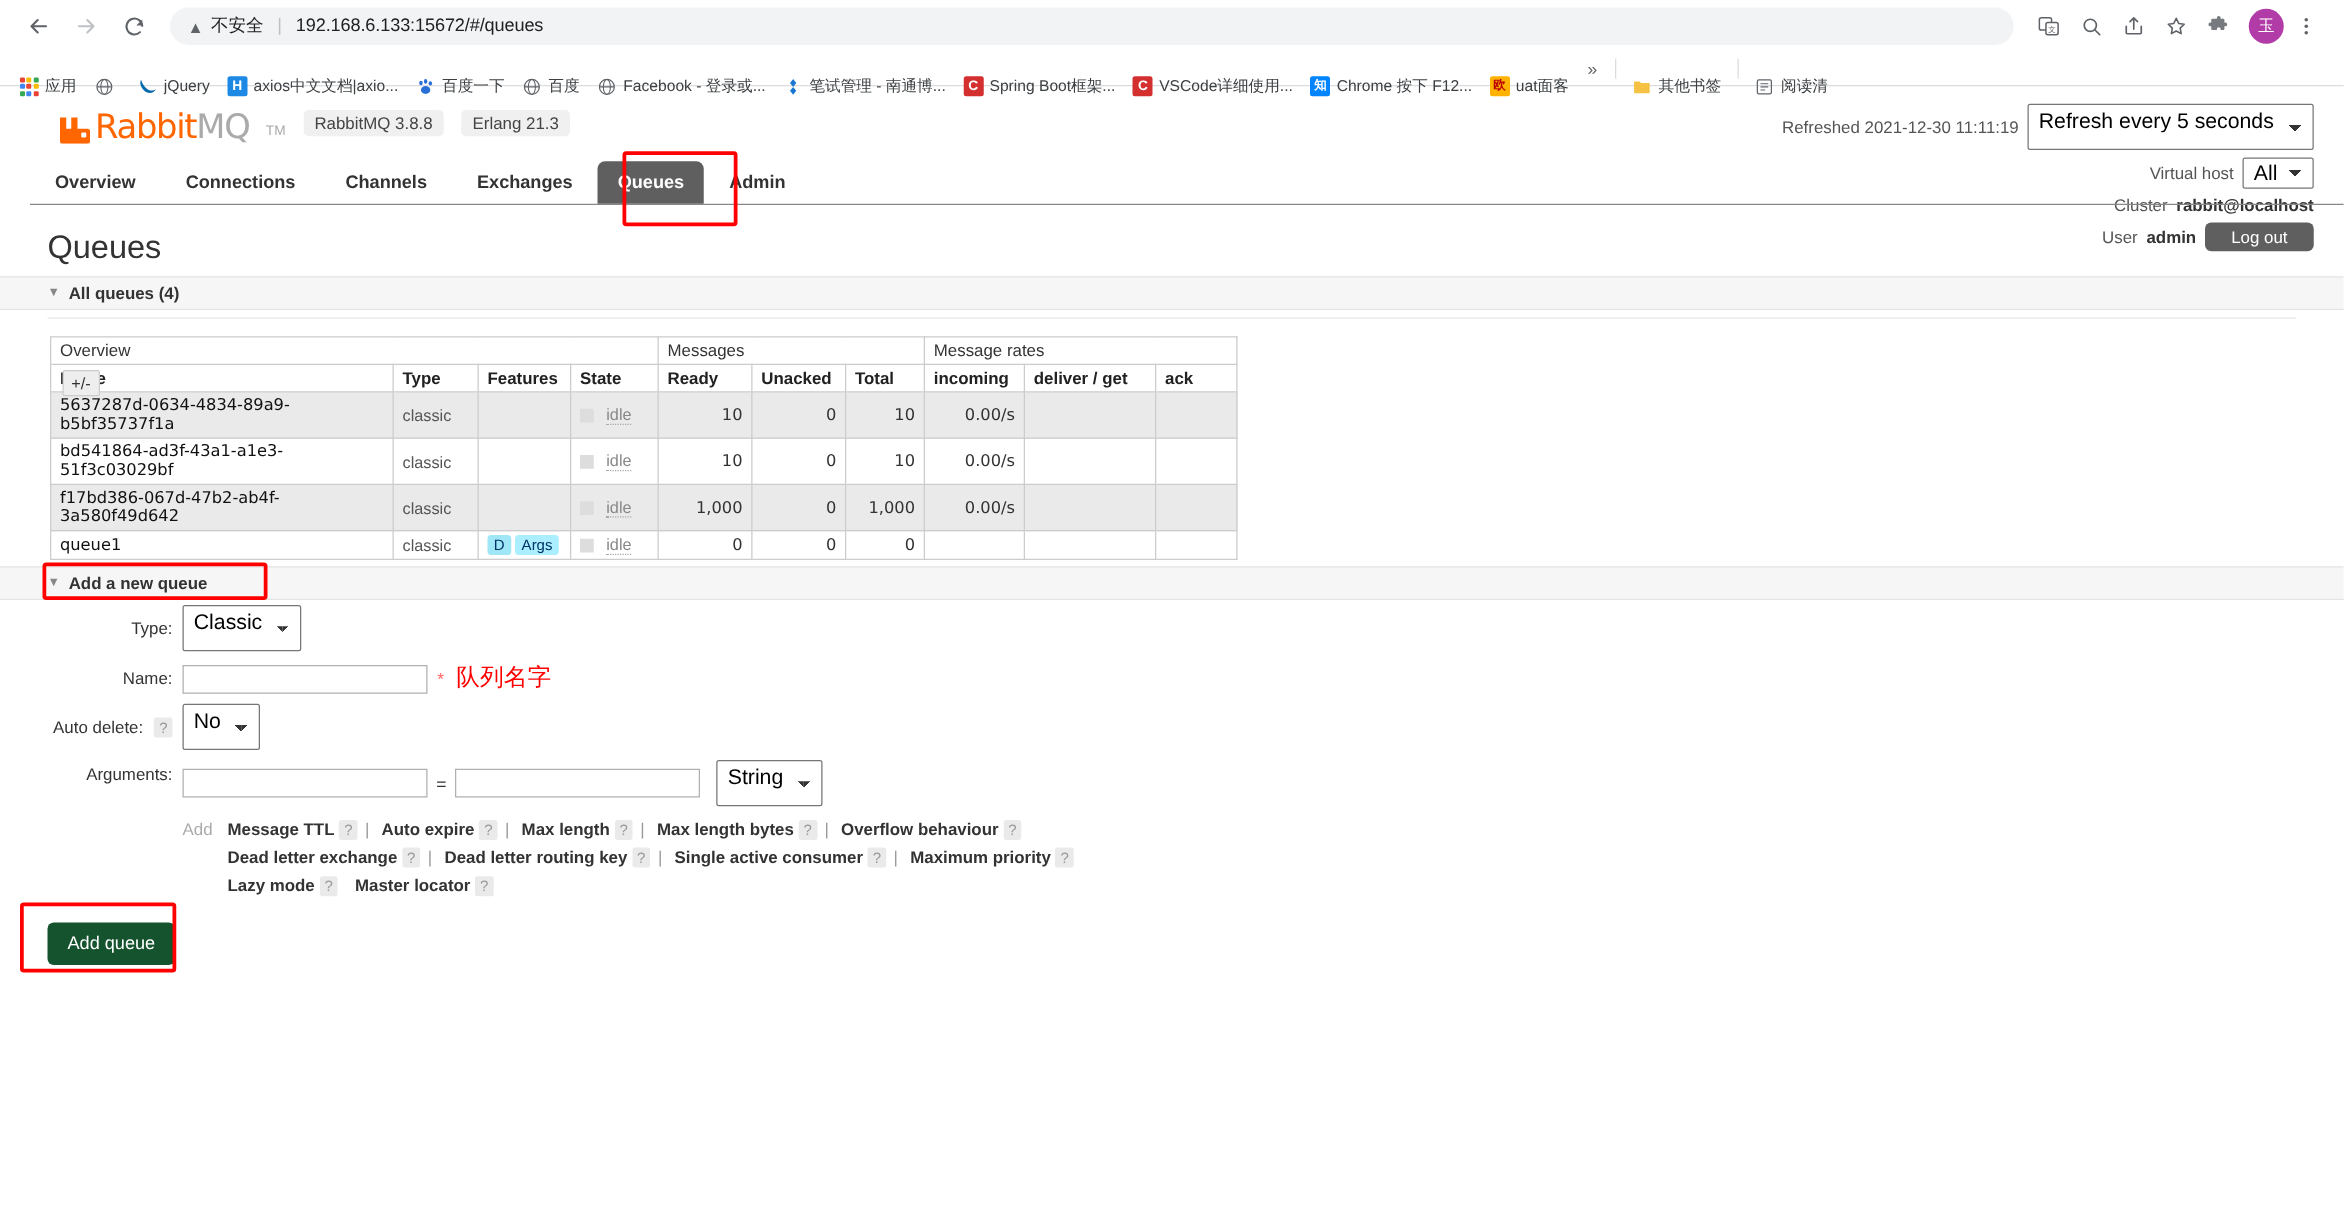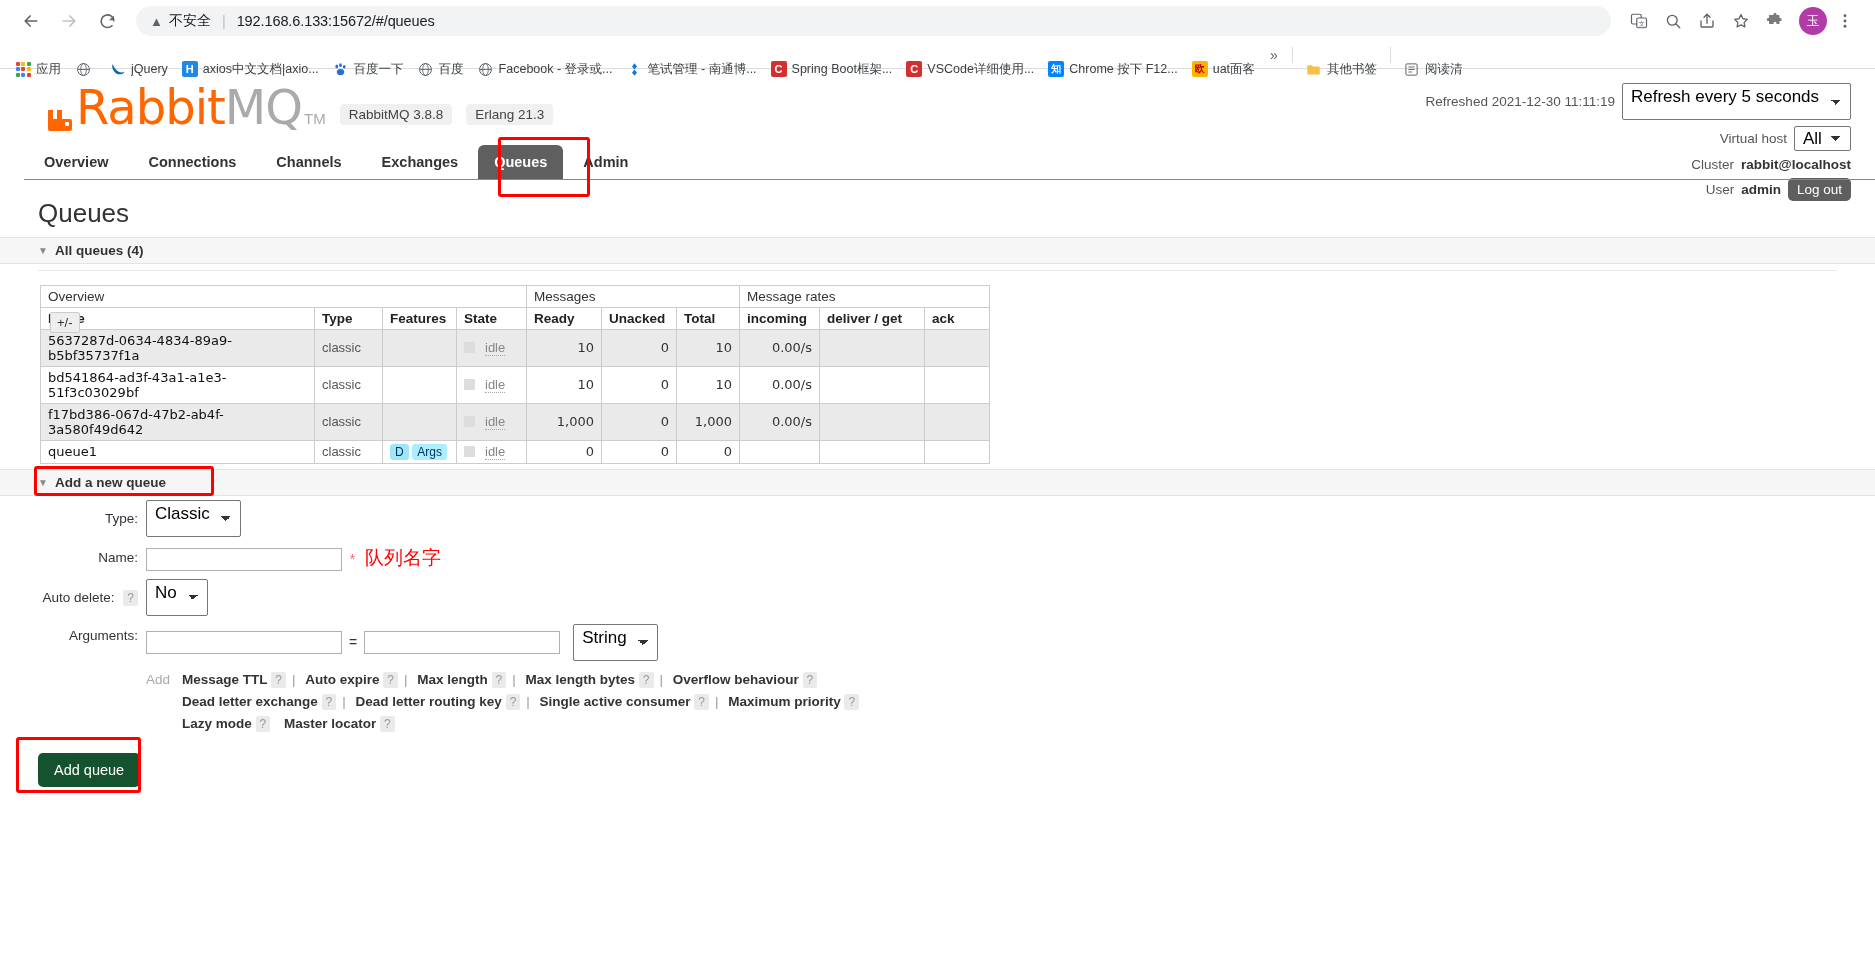--- a/index.html
+++ b/index.html
@@ -62,24 +62,24 @@
   .bm-divider { width:1px;height:16px;background:#dadce0;margin:0 6px; }
   .chev { color:#5f6368;font-size:14px;padding:0 8px; }
 
   
   .page { position:relative; padding:0; height:903px; }
 
   .mq-header { position:relative; padding:16px 24px 0 24px; }
   .logo-row { display:flex; align-items:flex-end; gap:14px; padding-left:22px; }
   .logo-wrap { display:flex; align-items:flex-end; }
   .logo-mark { width:28px;height:30px;position:relative;margin-right:2px; }
-  .logo-text { font-family:"DejaVu Sans", sans-serif; font-size:48px; line-height:0.95; letter-spacing:-1px; }
+  .logo-text { font-family:"DejaVu Sans", sans-serif; font-size:27px; line-height:0.95; letter-spacing:-1px; }
   .logo-rabbit { color:#f60; font-weight:400; }
   .logo-mq { color:#aaa; font-weight:400; }
-  .logo-tm { font-size:15px; color:#aaa; margin-left:2px; margin-bottom:4px; }
+  .logo-tm { font-size:11px; color:#aaa; margin-left:13px; margin-bottom:4px; }
   .ver-pill {
     background:#f0f0f0; color:#444; font-size:13.5px; padding:3px 9px; border-radius:4px;
     margin-bottom:6px;
   }
 
   .hdr-right { position:absolute; right:24px; top:14px; text-align:right; font-size:13.5px; color:#444; }
   .hdr-line { display:flex; align-items:center; justify-content:flex-end; gap:7px; margin-bottom:6px; }
   .refreshed-txt { color:#555; font-size:13.5px; }
   .sel {
     font-family:"Liberation Sans", sans-serif;
@@ -92,21 +92,21 @@
     background-position: calc(100% - 14px) 52%, calc(100% - 9px) 52%;
     background-size:5px 5px, 5px 5px;
     background-repeat:no-repeat;
   }
   .sel-big { font-size:17px; padding:3px 30px 13px 8px; }
   .sel-vh { font-size:17px; padding:2px 28px 2px 8px; }
   .label-dim { color:#555; font-size:13.5px; }
   .bold-dark { color:#333; font-weight:bold; font-size:13.5px; }
   .logout-btn {
     background:#5f5f5f; color:#fff; border:none; border-radius:5px;
-    font-size:13.5px; padding:4px 9px; font-family:"Liberation Sans",sans-serif;
+    font-size:13.5px; padding:4px 21px; font-family:"Liberation Sans",sans-serif;
   }
 
   
   .tabs-wrap { position:relative; margin-top:14px; padding-left:24px; }
   .tabs { display:flex; align-items:flex-end; gap:0px; border-bottom:1px solid #888; }
   .tab {
     font-size:14.5px; font-weight:bold; color:#333;
     padding:9px 20px 9px 20px; text-decoration:none;
   }
   .tab.sel-tab {

